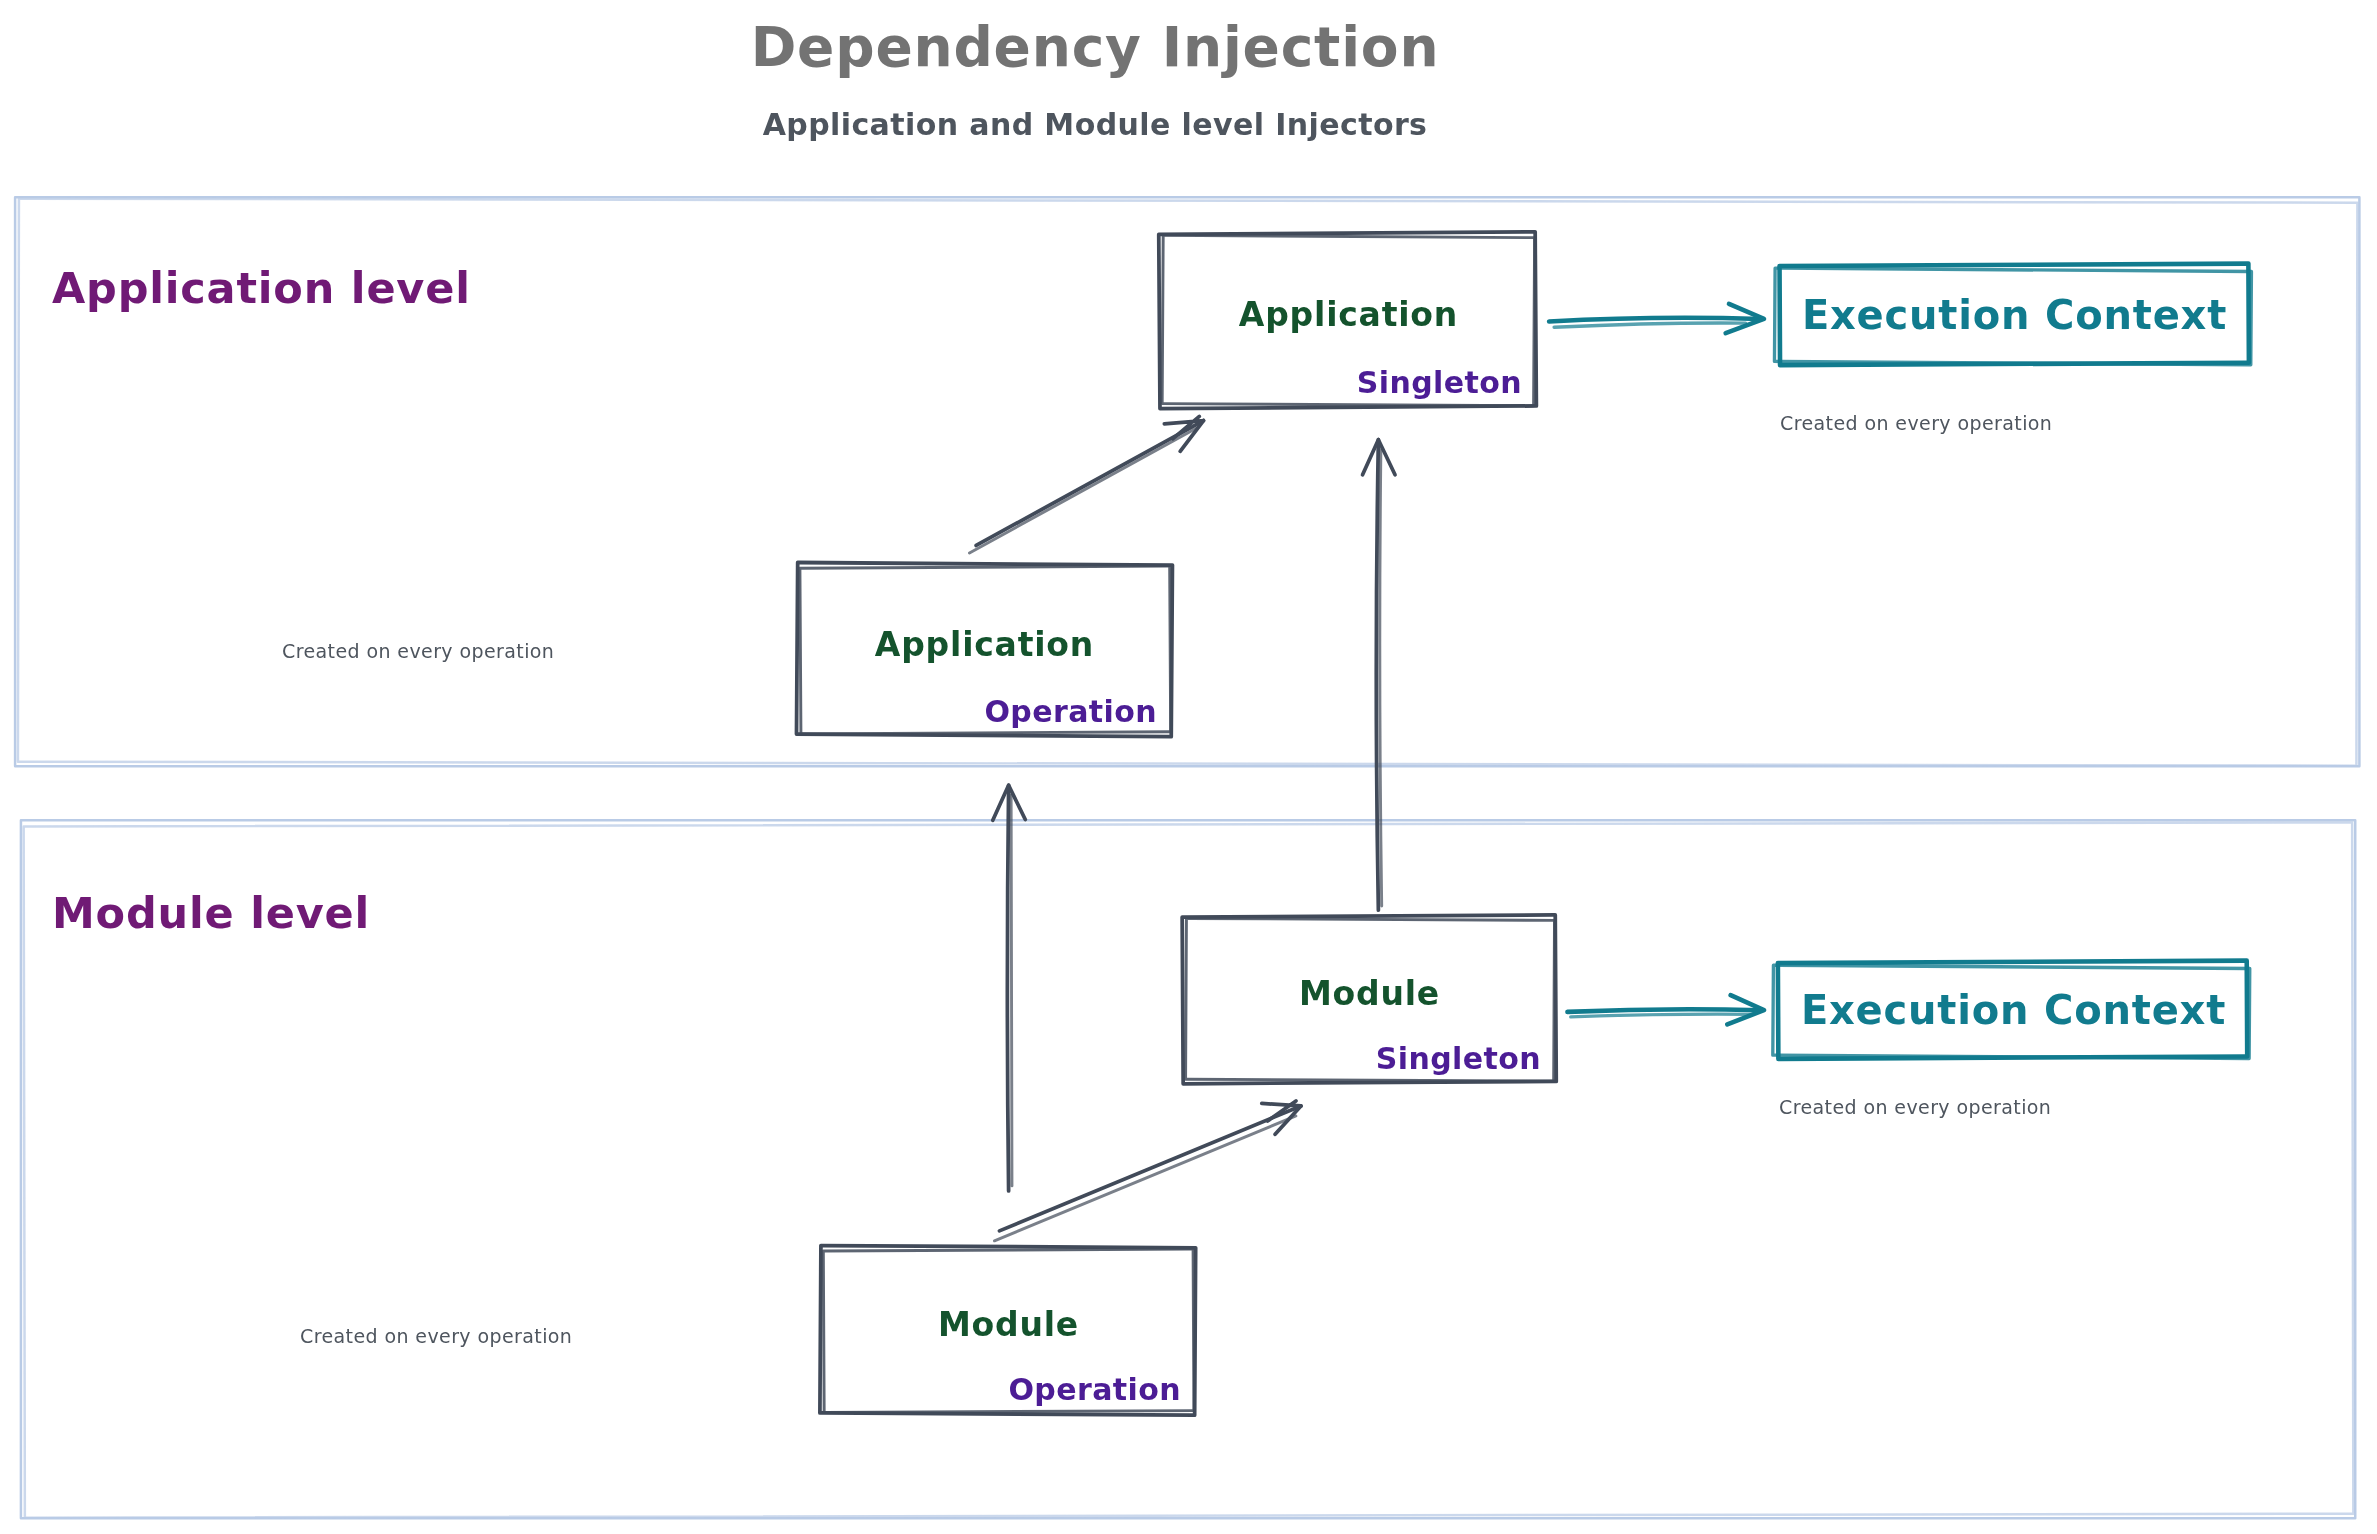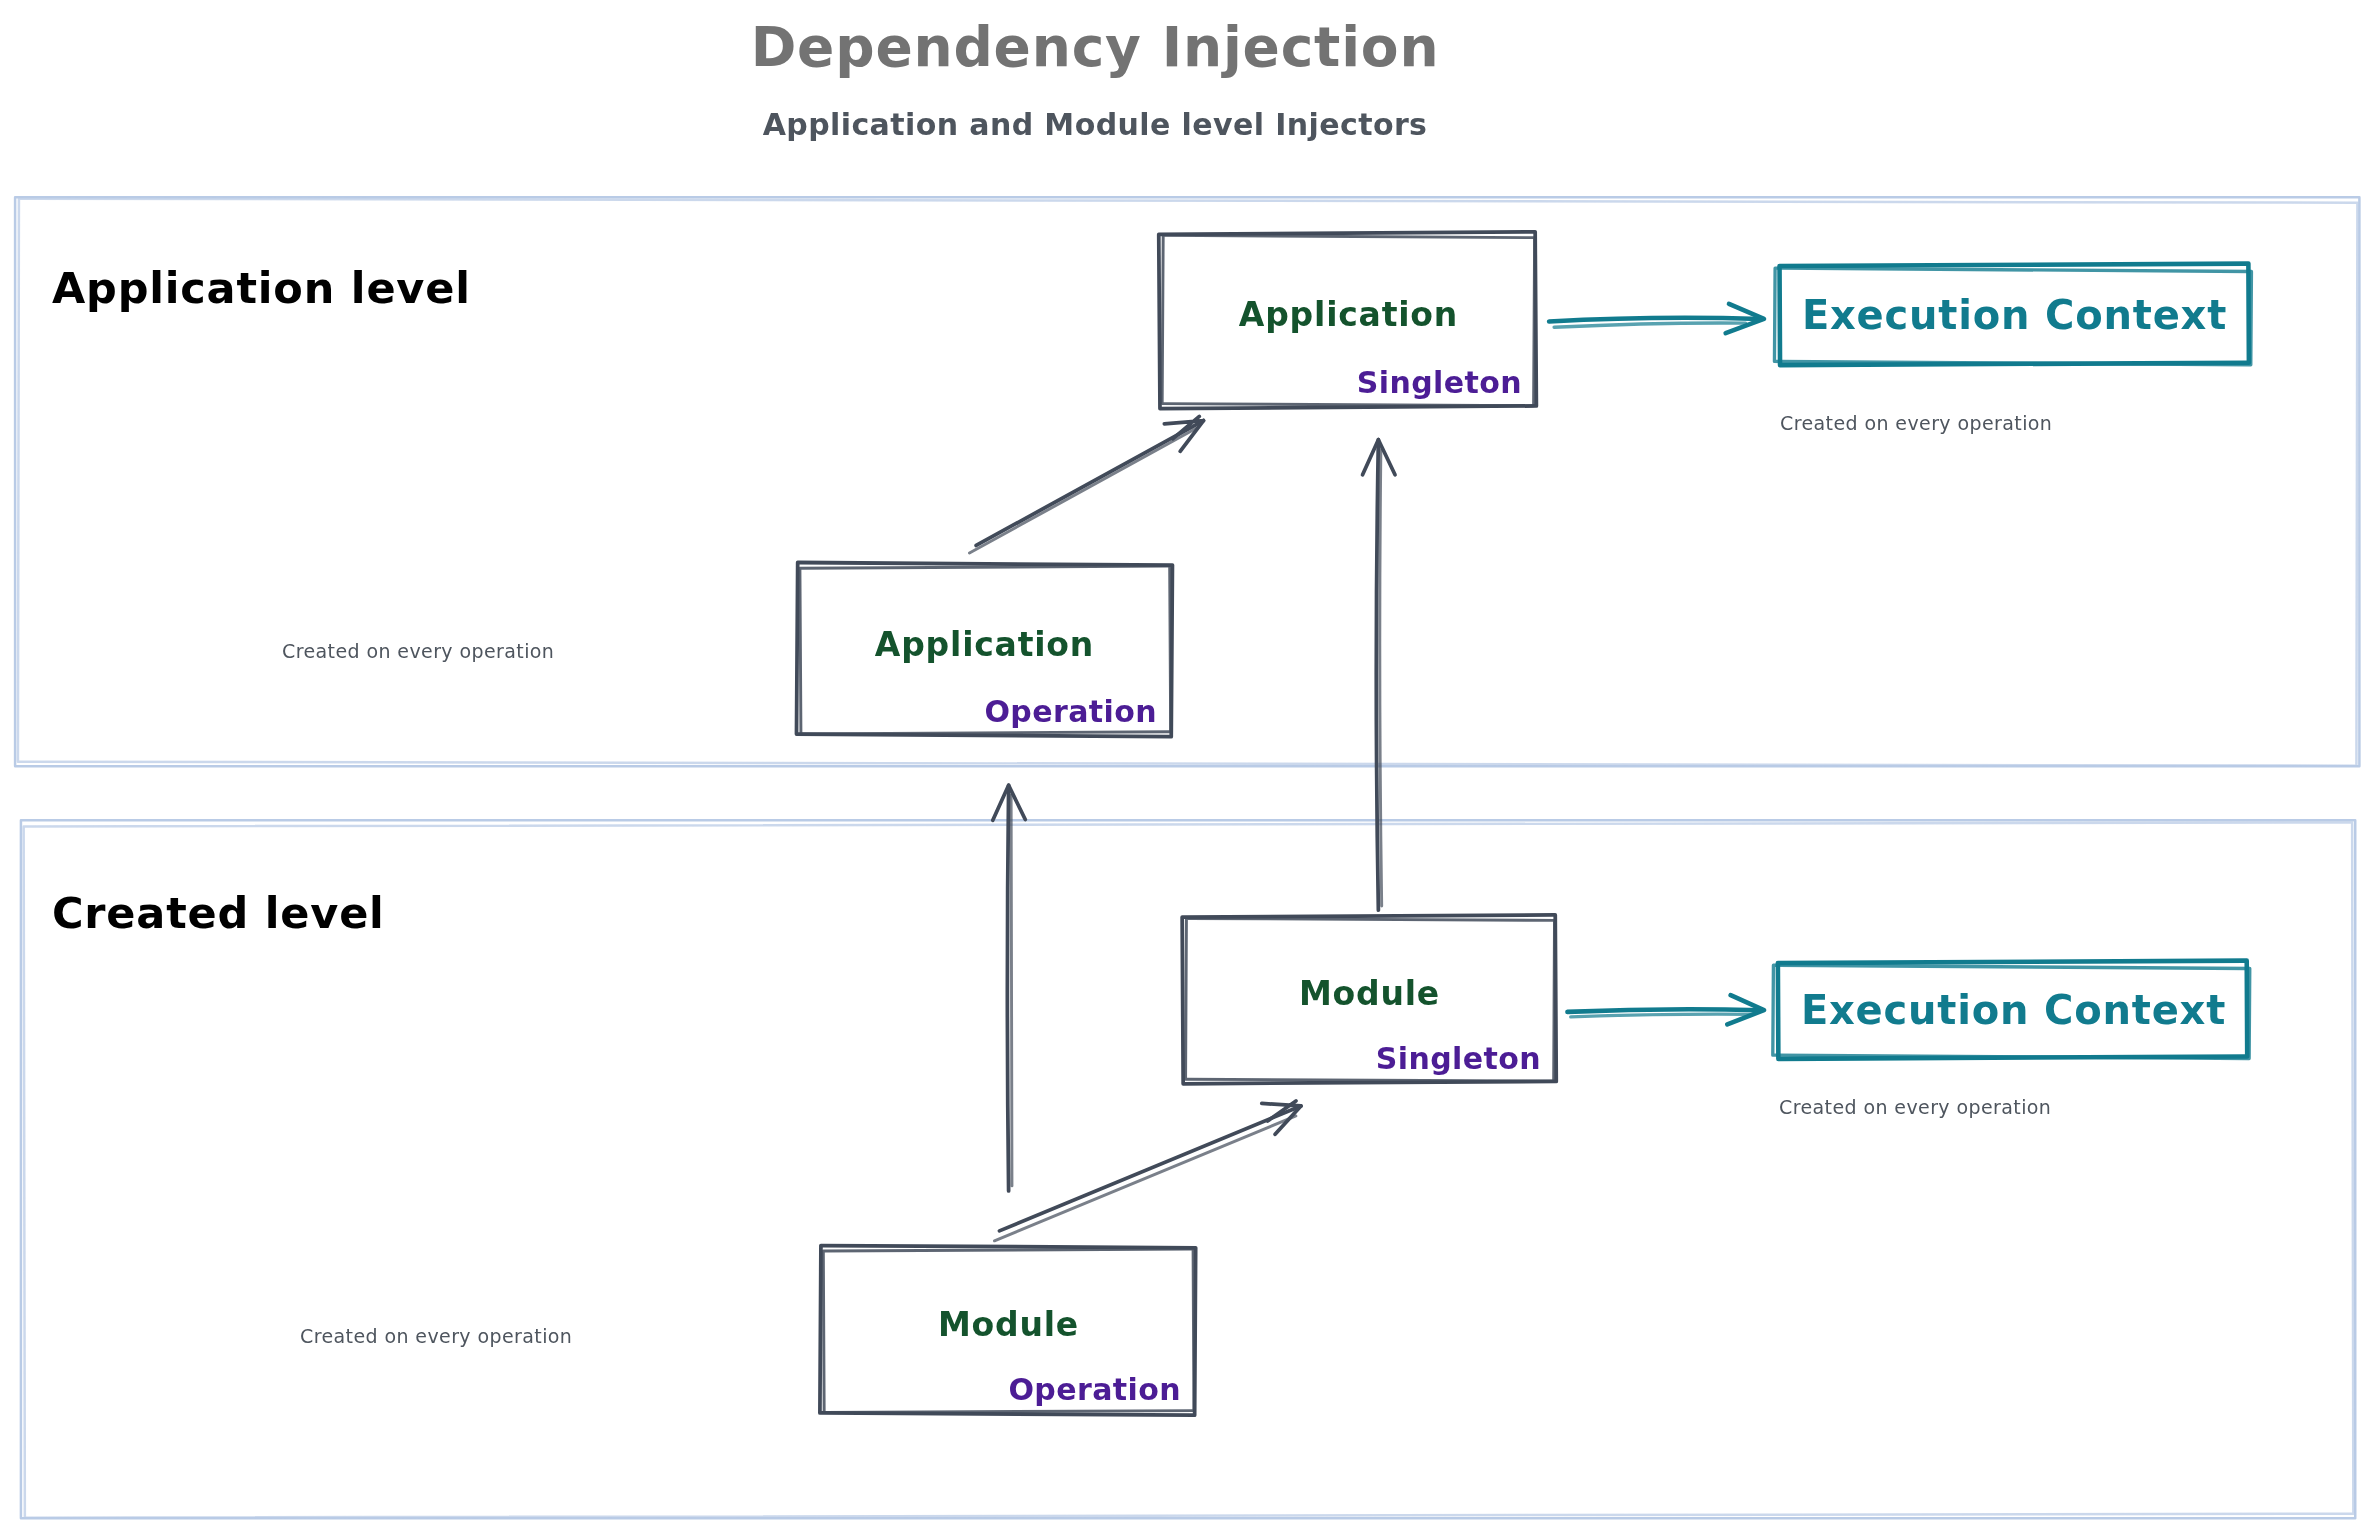--- a/index.html
+++ b/index.html
@@ -23,21 +23,21 @@
 
   .txt{position:absolute;color:#4e555e;letter-spacing:0.4px;white-space:nowrap;}
   .title{
     left:262px;top:15px;width:1666px;text-align:center;
     font-size:55px;font-weight:700;color:#737373;letter-spacing:0.8px;
   }
   .subtitle{
     left:262px;top:107px;width:1666px;text-align:center;
     font-size:30px;font-weight:600;color:#4e555e;
   }
-  .section-label{font-size:43px;font-weight:600;color:#000000;letter-spacing:0.8px;}
+  .section-label{font-size:43px;font-weight:600;color:#701a75;letter-spacing:0.8px;}
   .section-label.app{left:52px;top:263px;}
   .section-label.mod{left:52px;top:888px;}
 
   .node{
     position:absolute;display:flex;align-items:center;justify-content:center;
   }
   .node-title{
     font-size:33px;font-weight:600;color:#14532d;letter-spacing:0.8px;
     margin-top:-11.7px;
   }
@@ -140,21 +140,21 @@
       <path d="M1200 1478 L1562 1328"></path>
       <path class="echo" d="M1194 1490 L1556 1340"></path>
       <path d="M1562 1328 L1515 1325 M1562 1328 L1531 1362 M1556 1322 L1522 1346"></path>
     </g>
   </svg>
 
   <div class="txt title">Dependency Injection</div>
   <div class="txt subtitle">Application and Module level Injectors</div>
 
   <div class="txt section-label app">Application level</div>
-  <div class="txt section-label mod">Created level</div>
+  <div class="txt section-label mod">Module level</div>
 
   <div class="node app-singleton">
     <span class="node-title">Application</span>
     <span class="node-tag">Singleton</span>
   </div>
 
   <div class="node app-operation">
     <span class="node-title">Application</span>
     <span class="node-tag">Operation</span>
   </div>

